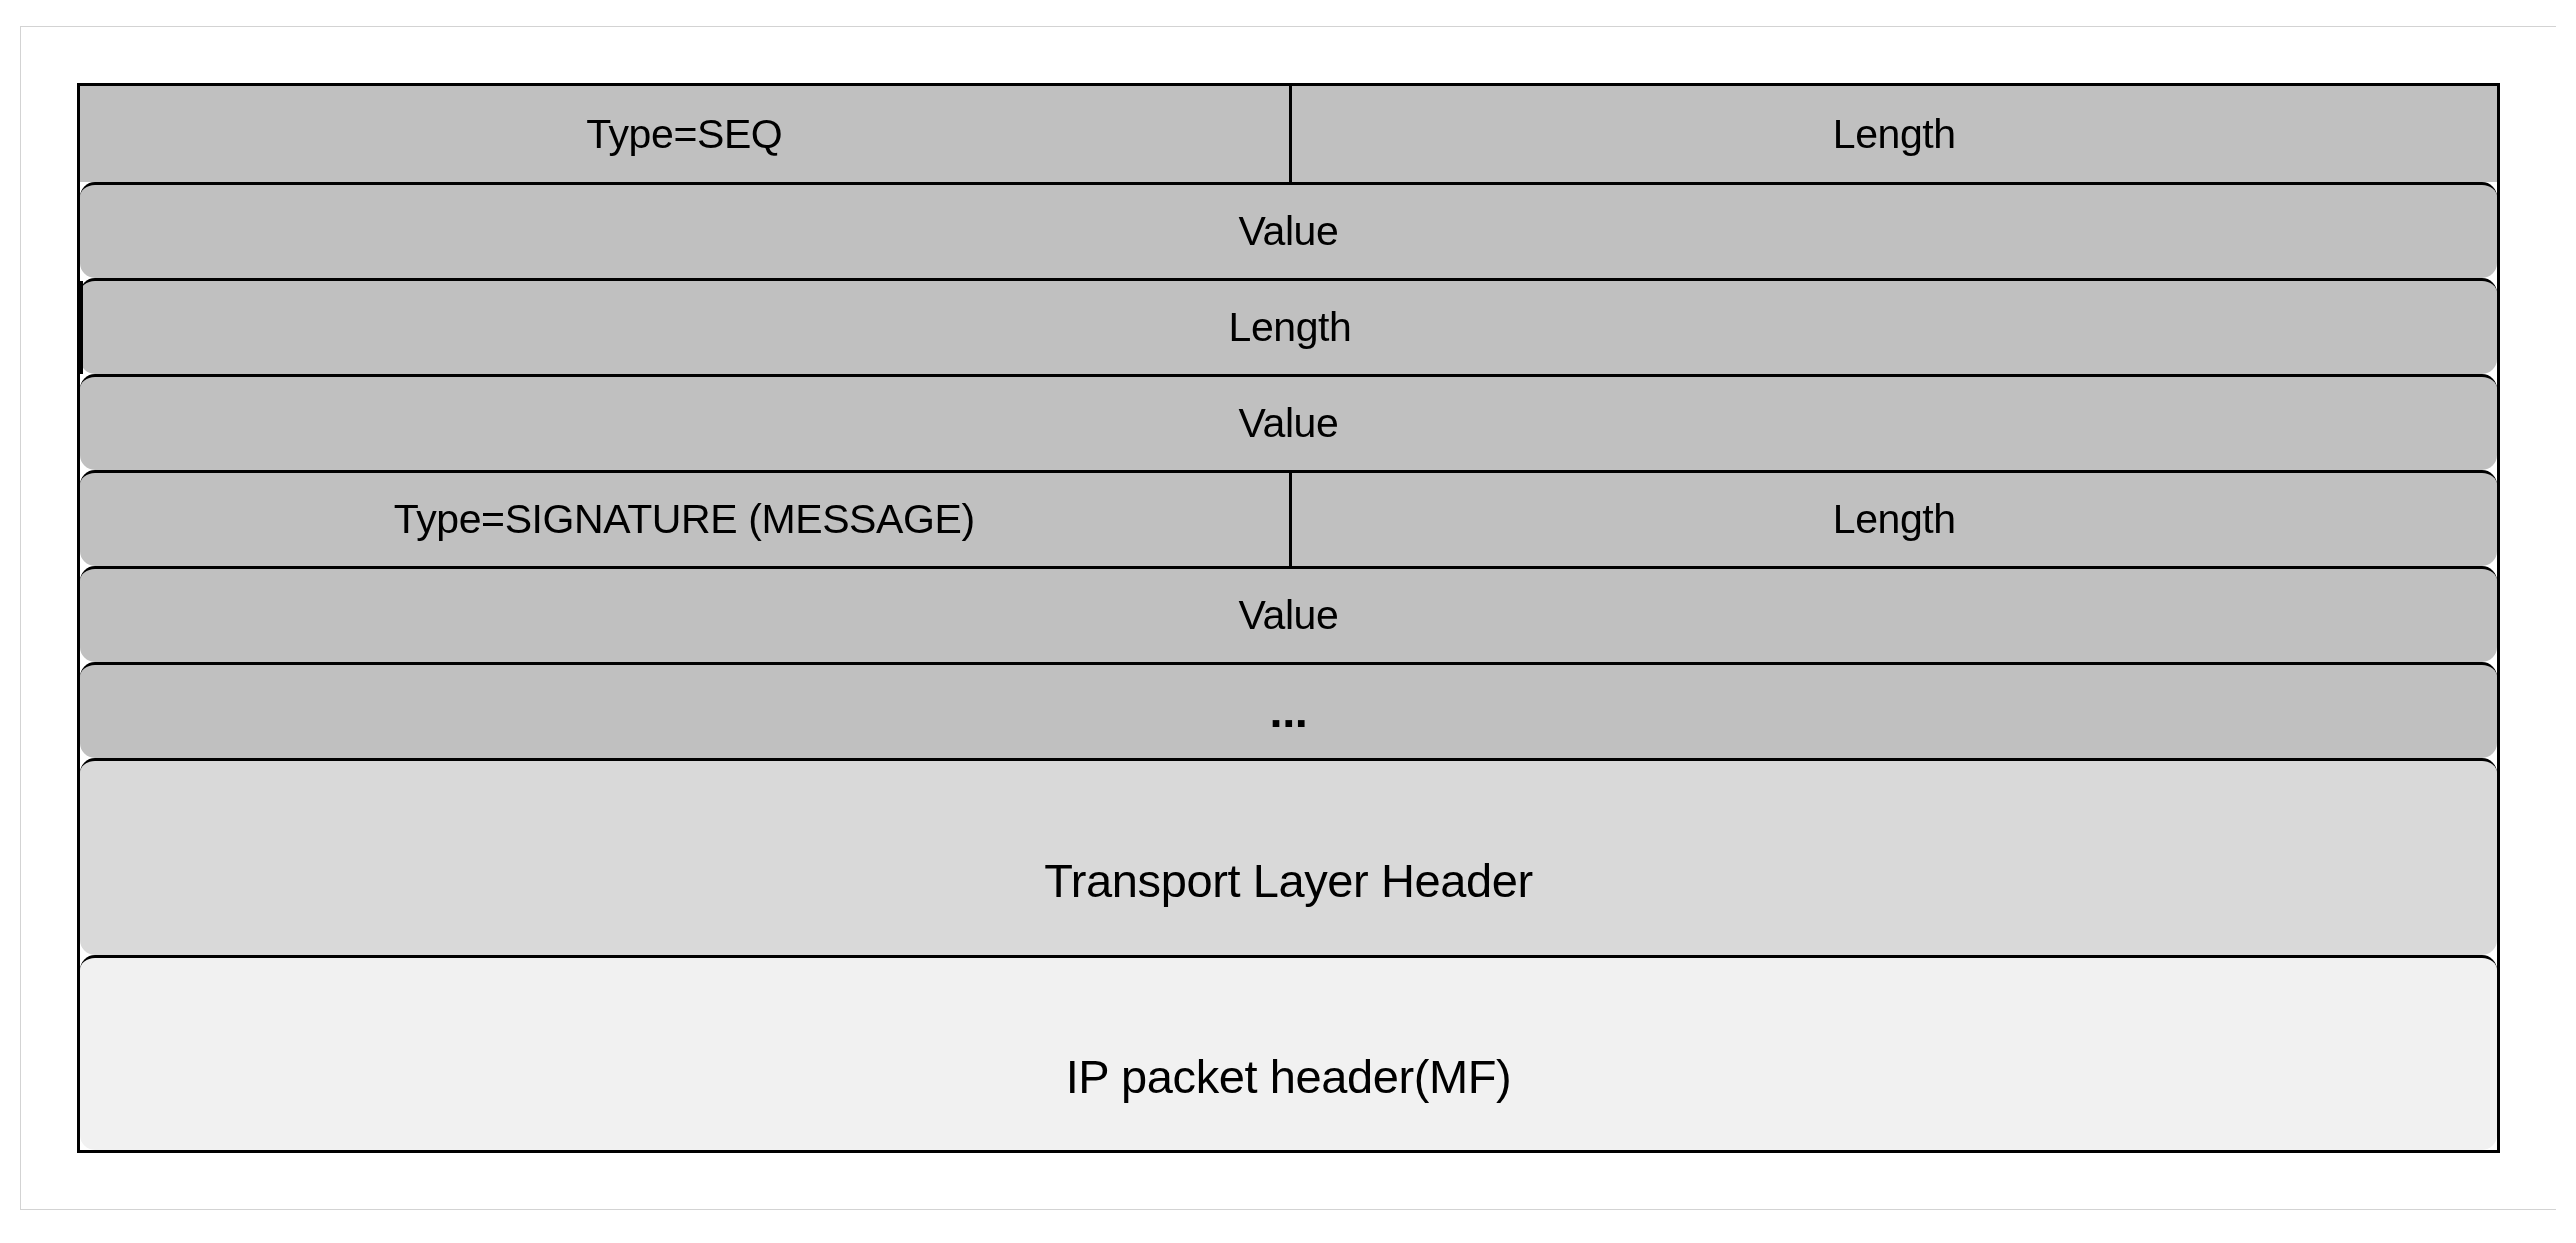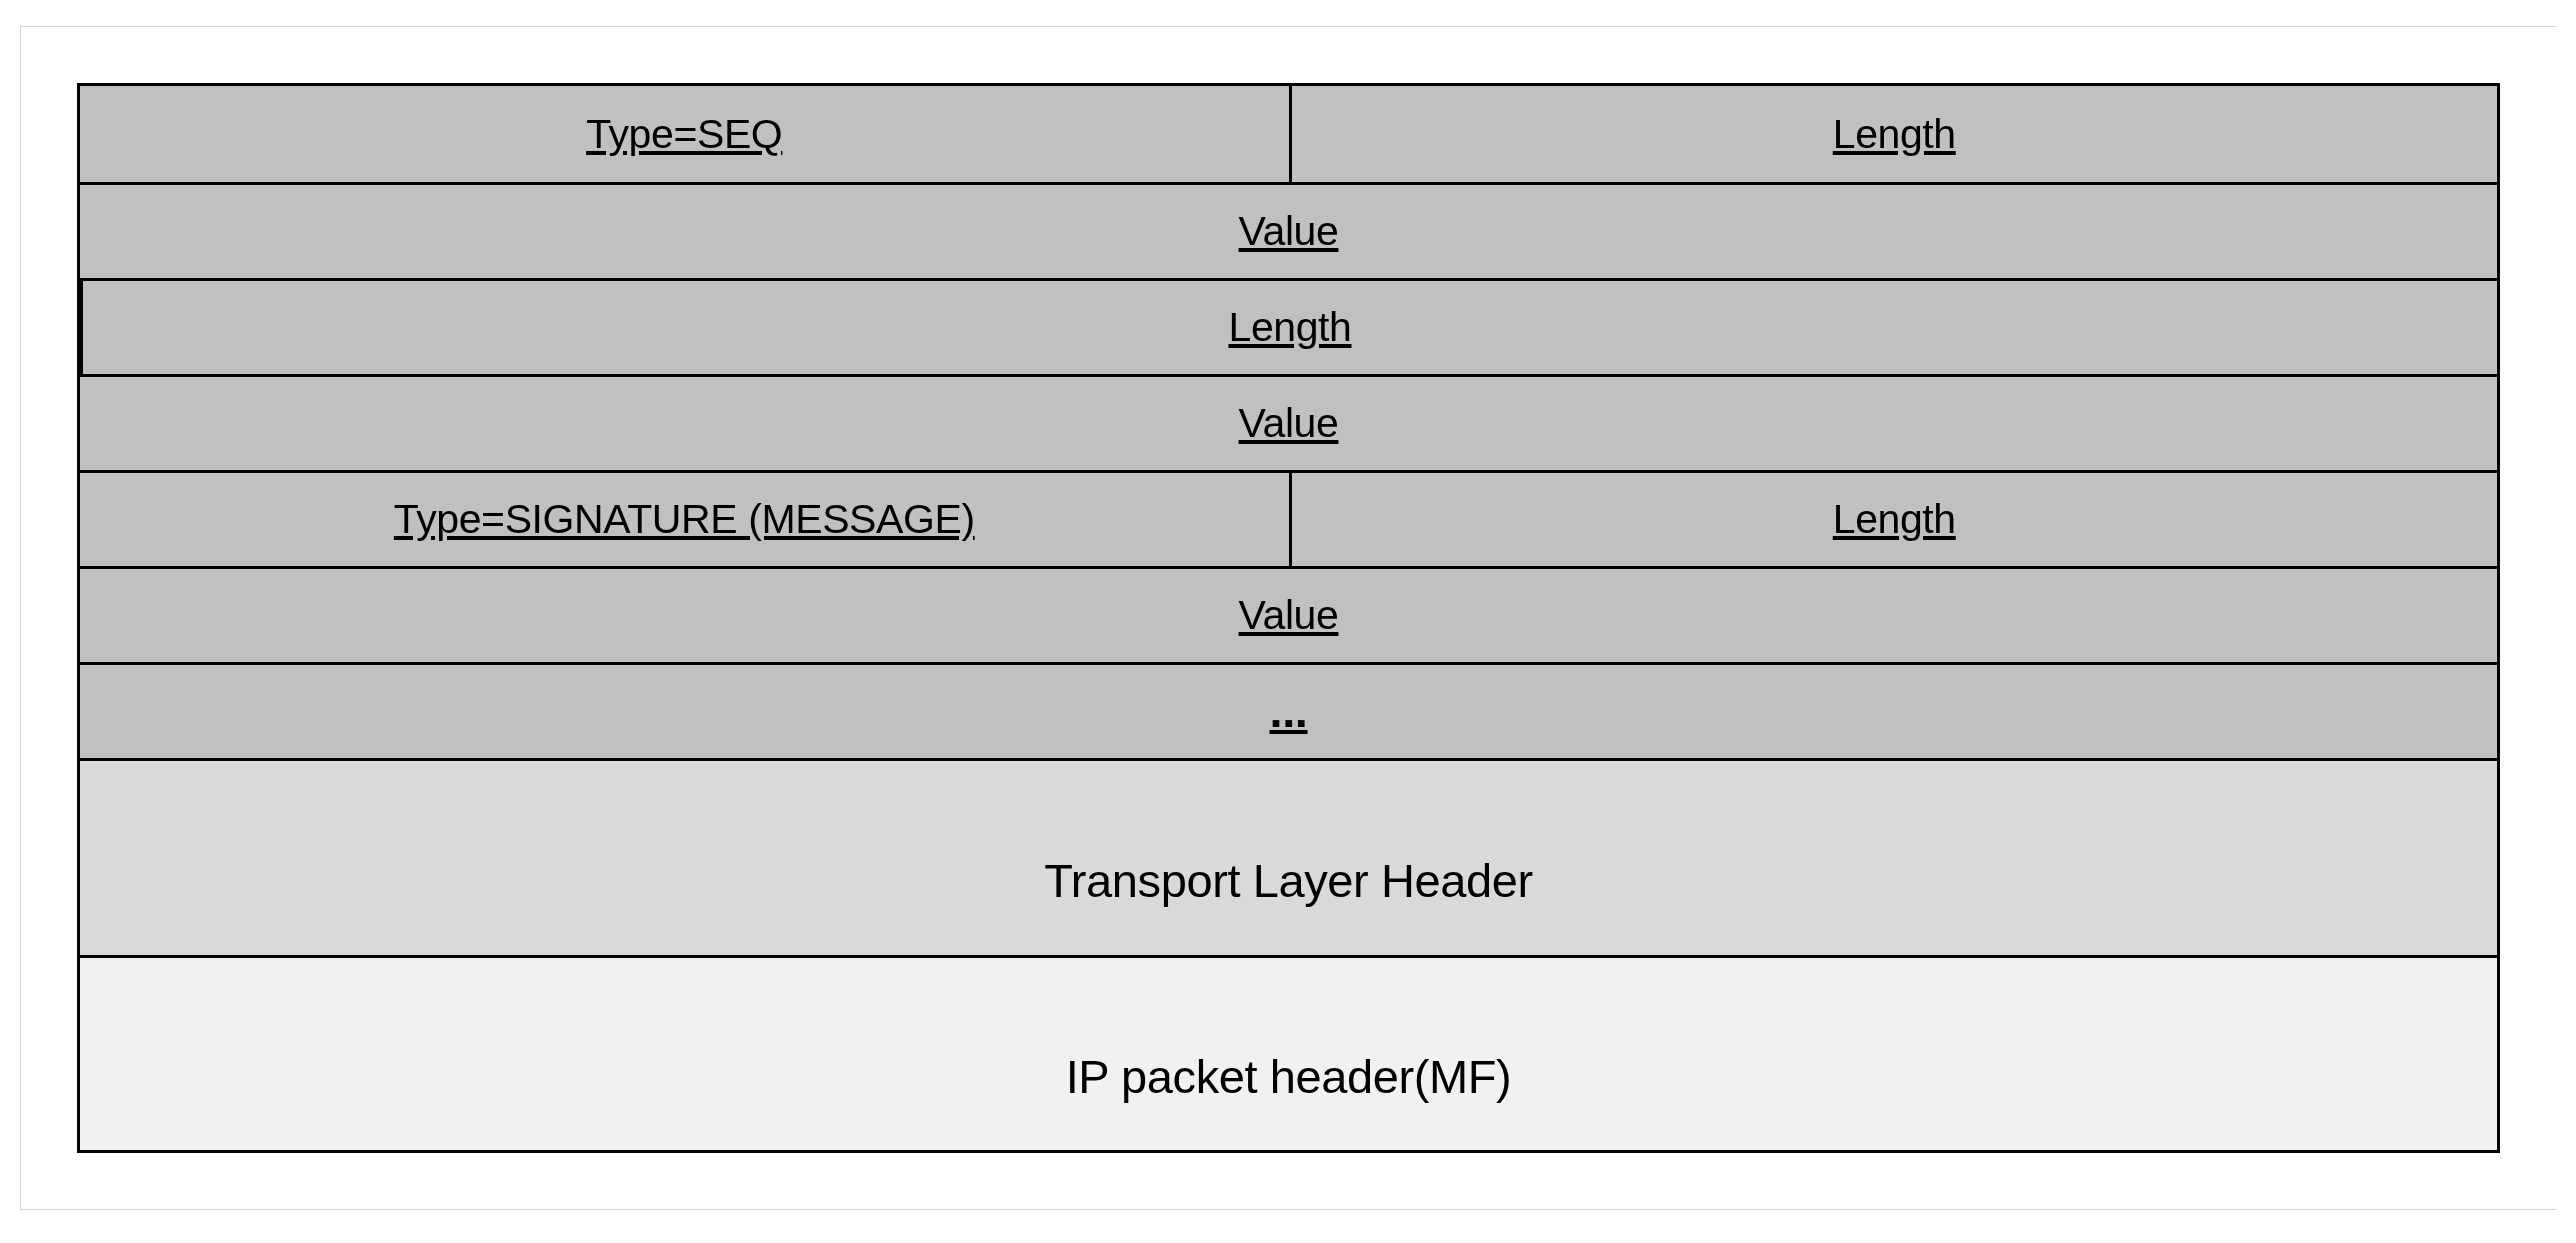--- a/index.html
+++ b/index.html
@@ -43,24 +43,24 @@
     grid-template-rows: 96px 96px 96px 96px 96px 96px 96px 197px auto;
     color: #000000;
   }
   .row {
     box-sizing: border-box;
     display: flex;
     align-items: stretch;
   }
   .row + .row {
     border-top: 3.6px solid var(--line, #000000);
+    border-radius: 15px;
   }
   .row.tlv, .row.valuerow, .row.dots {
     background: var(--tlv-fill, #c0c0c0);
-    text-decoration: underline;
   }
   .row.transport {
     background: var(--transport-fill, #d9d9d9);
   }
   .row.ip {
     background: var(--ip-fill, #f1f1f1);
   }
   .cell {
     flex: 1 1 50%;
     display: flex;

